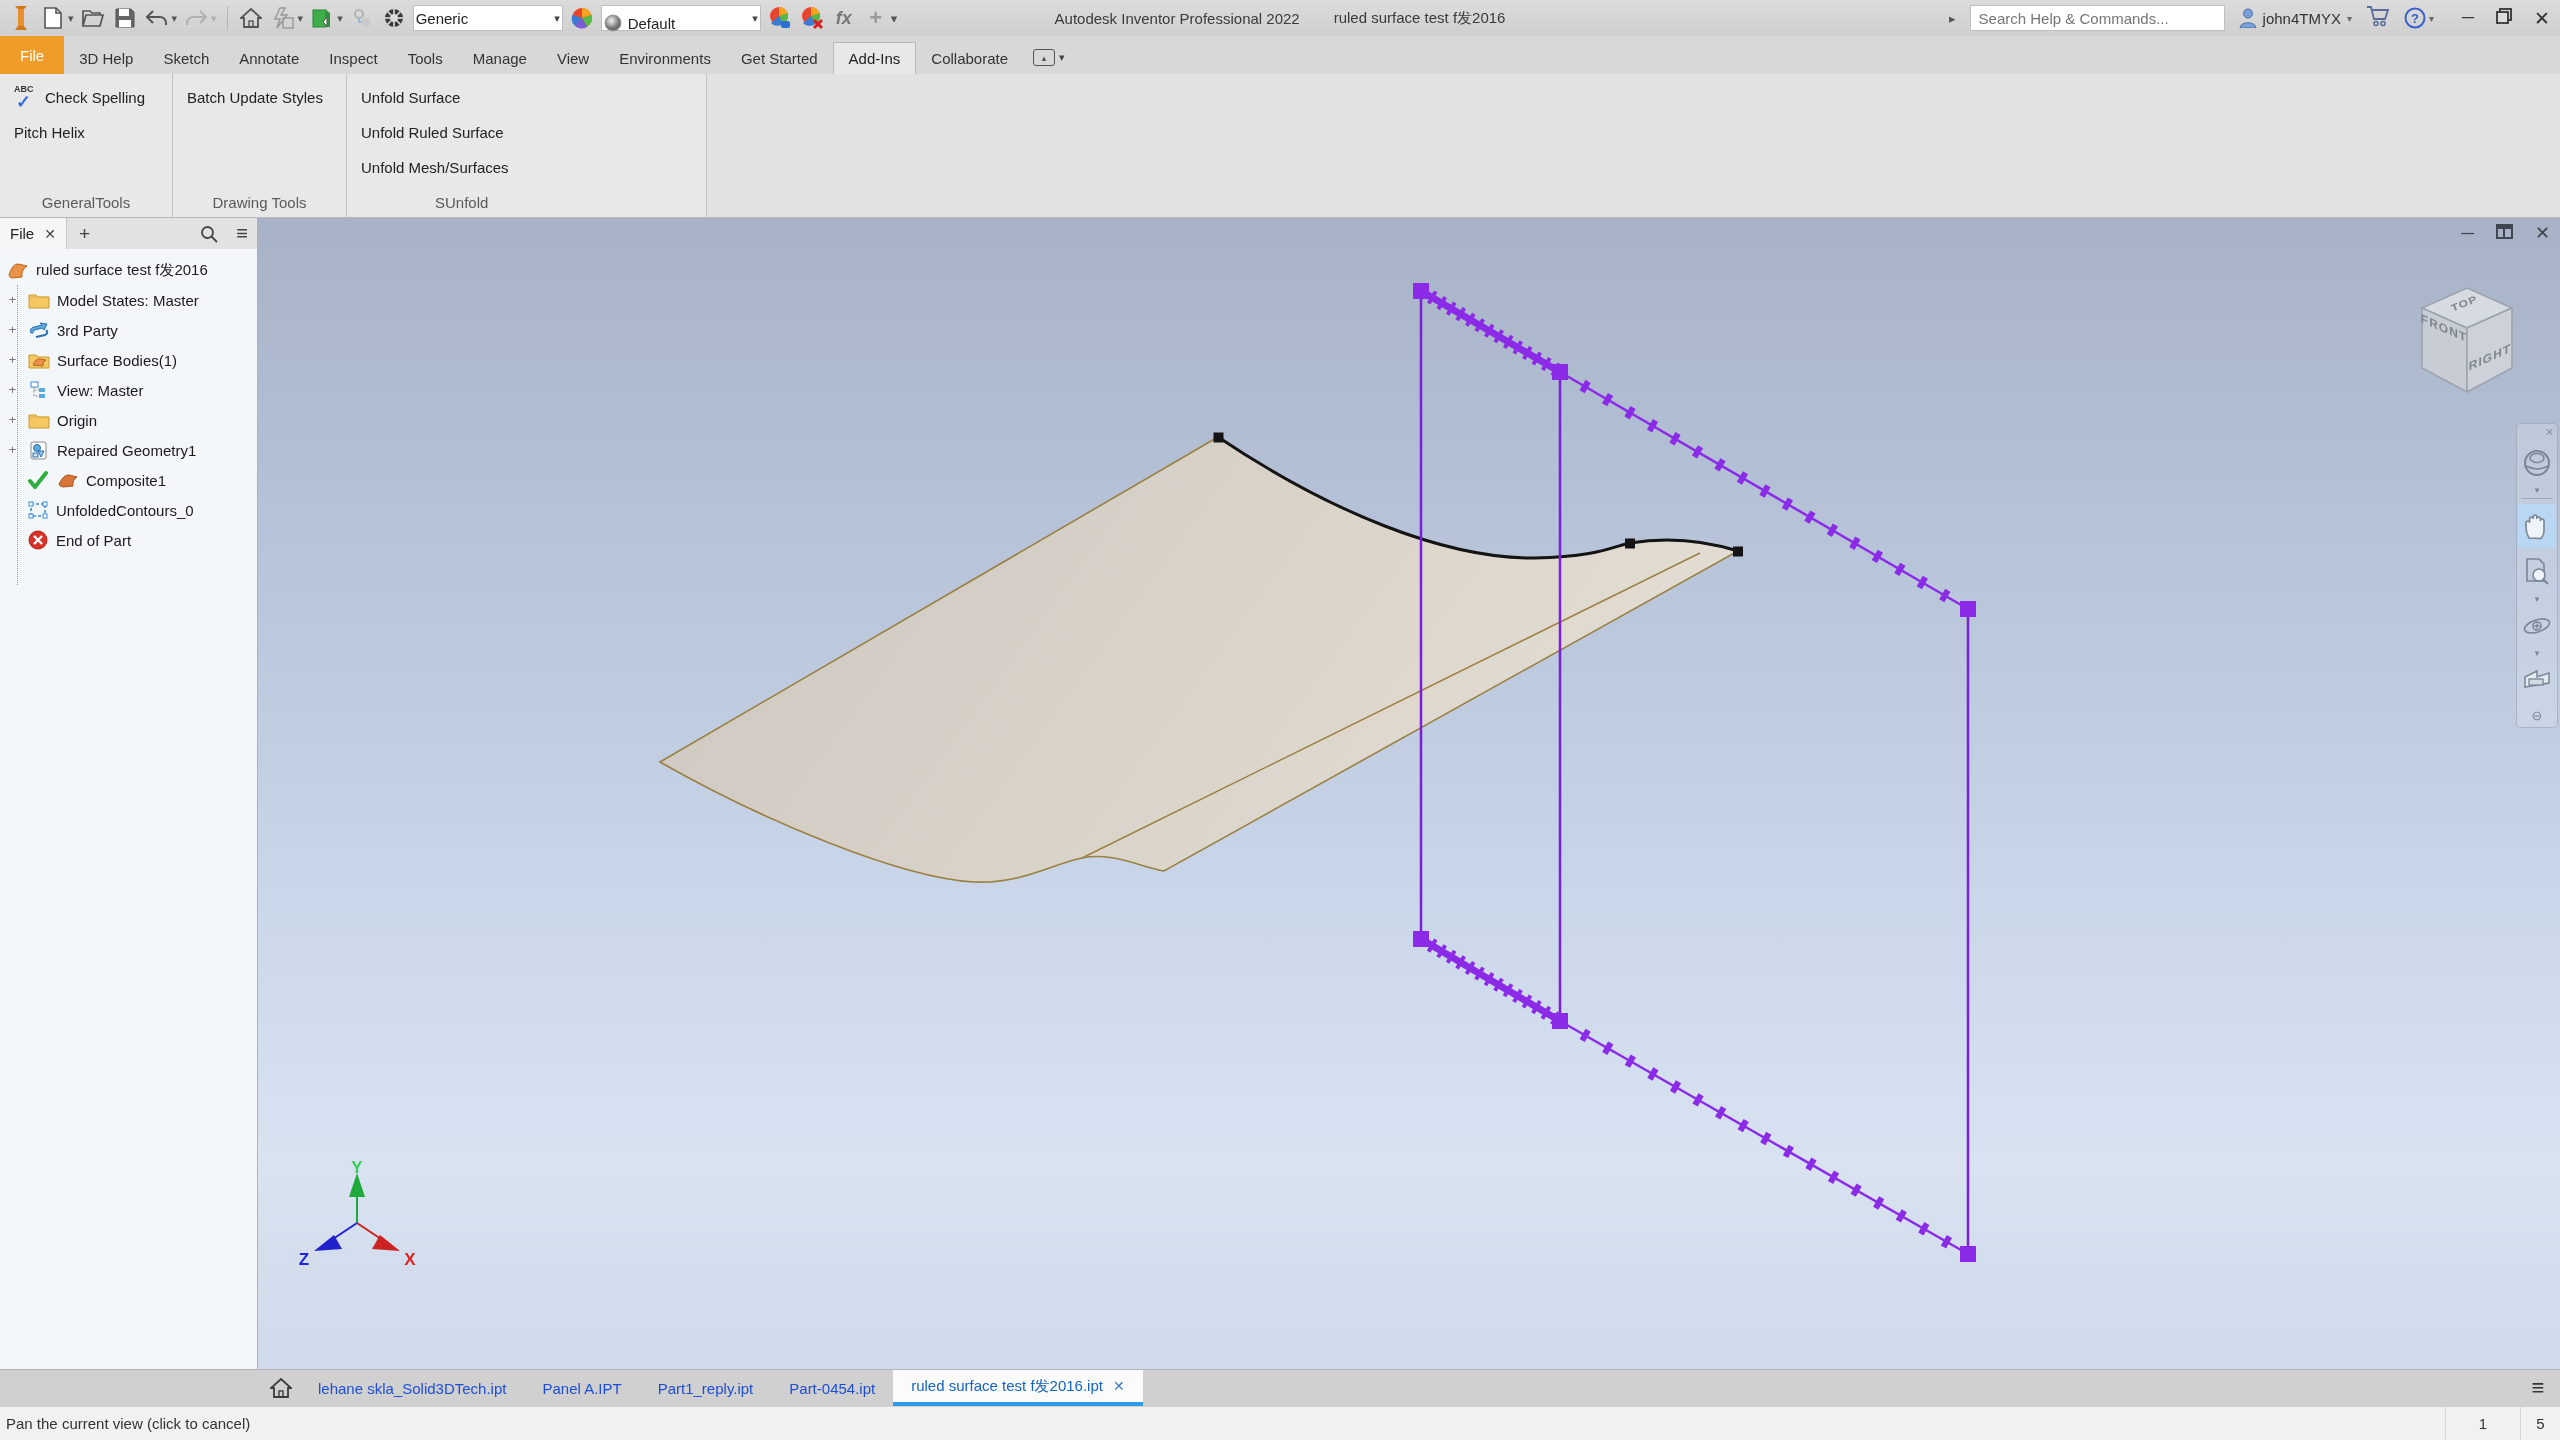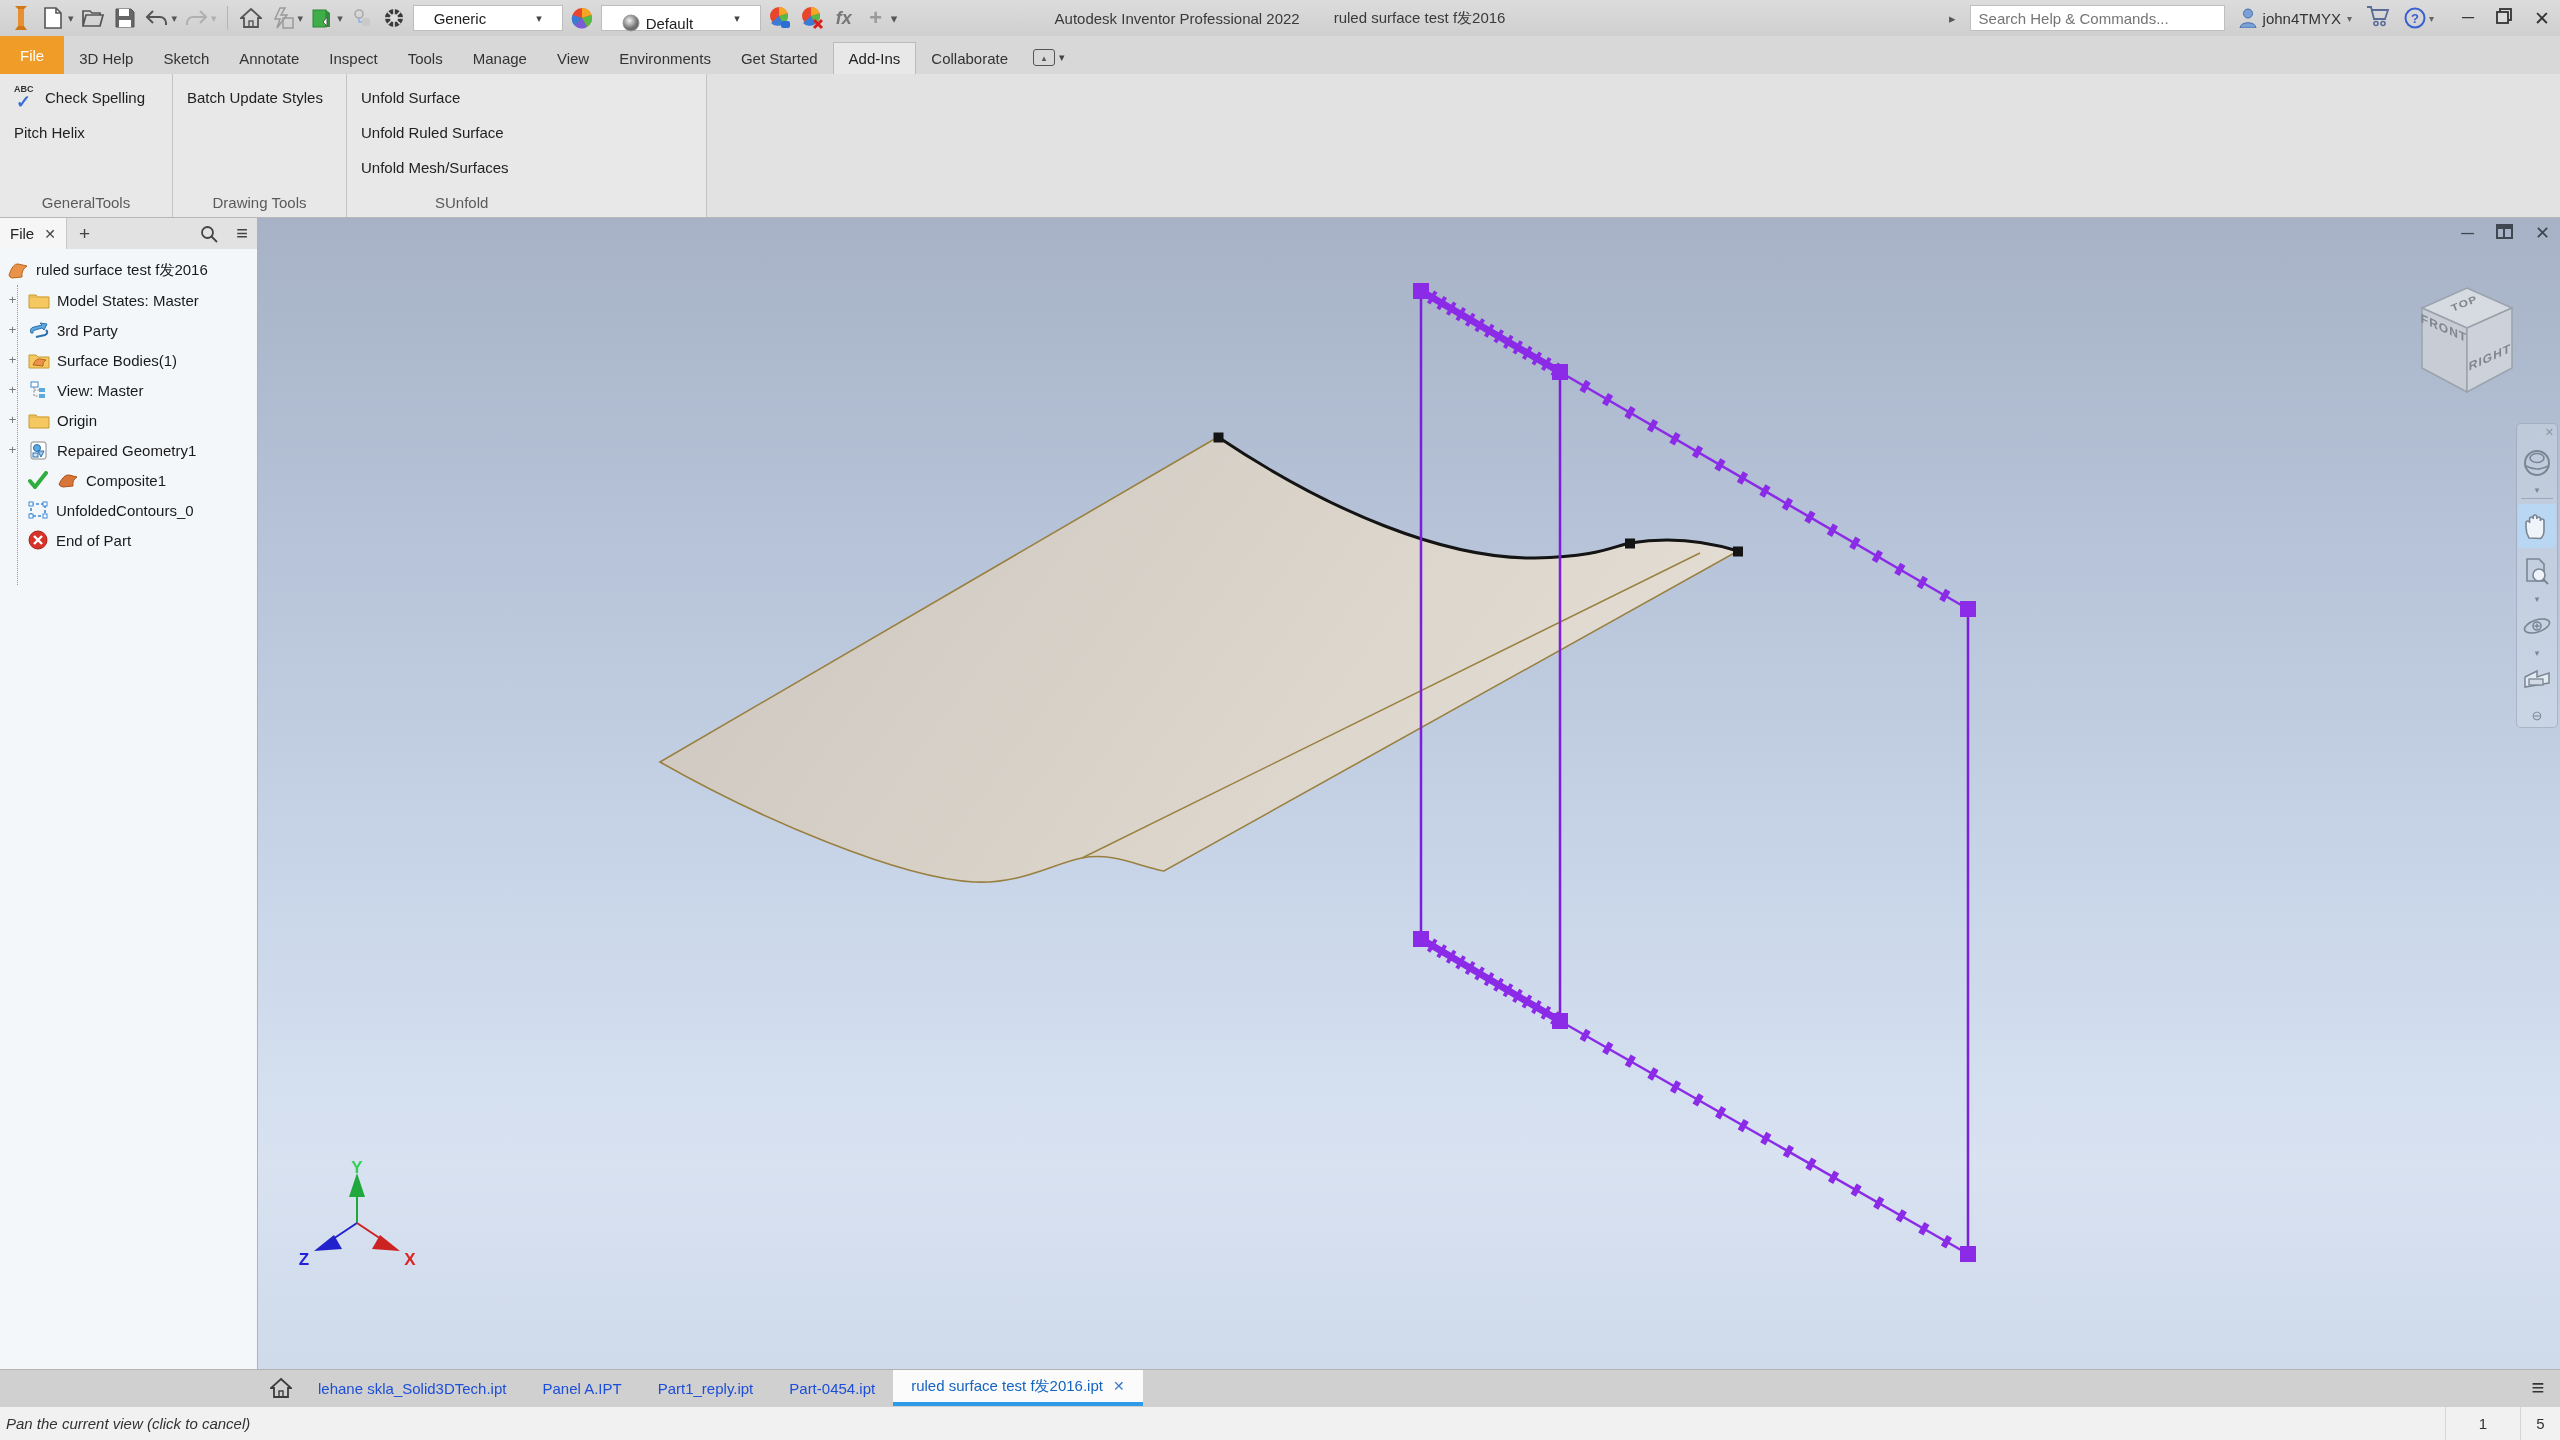--- a/index.html
+++ b/index.html
@@ -5,21 +5,21 @@
   * { margin:0; padding:0; box-sizing:border-box; }
   html,body { width:2560px; height:1440px; overflow:hidden; font-family:"Liberation Sans", sans-serif; }
   .app { width:2560px; height:1440px; display:flex; flex-direction:column; background:#d4d4d4; }
 
   
   .titlebar { height:36px; background:linear-gradient(#dcdcdc,#cfcfcf); display:flex; align-items:center; position:relative; flex:0 0 36px; }
   .qat { display:flex; align-items:center; gap:6px; padding-left:8px; }
   .qat .ico { width:26px; height:26px; display:flex; align-items:center; justify-content:center; }
   .qat .dd { font-size:11px; color:#555; margin-left:-4px; }
   .qat .sep { width:1px; height:24px; background:#b5b5b5; margin:0 4px; }
-  .combo { background:#fff; border:1px solid #bdbdbd; height:26px; display:flex; align-items:center; padding:0 20px; font-size:15px; color:#222; gap:8px; }
+  .combo { background:#fff; border:1px solid #bdbdbd; height:26px; display:flex; align-items:center; padding:0 2px; font-size:15px; color:#222; gap:8px; }
   .combo .caret { font-size:11px; color:#444; }
   .combo.material { width:150px; justify-content:space-between; }
   .combo.appearance { width:160px; justify-content:space-between; }
   .title-center { position:absolute; left:50%; transform:translateX(-50%); top:0; height:36px; display:flex; align-items:center; gap:34px; white-space:nowrap; }
   .app-title, .doc-title { font-size:15px; color:#3a3a3a; }
   .title-right { position:absolute; right:0; top:0; height:36px; display:flex; align-items:center; gap:14px; padding-right:10px; }
   .search-box { width:255px; height:26px; background:#fff; border:1px solid #c0c0c0; font-size:15px; color:#555; padding:12px 8px; font-family:"Liberation Sans", sans-serif; }
   .user { display:flex; align-items:center; gap:6px; font-size:15px; color:#333; }
   .win-btns { display:flex; align-items:center; gap:22px; margin-left:14px; color:#333; }
   .win-btns span { font-size:17px; }
@@ -84,21 +84,21 @@
   .doctabs { height:37px; background:#d0d0d0; border-top:1px solid #b3b3b3; display:flex; align-items:stretch; flex:0 0 37px; padding-left:262px; }
   .home-btn { width:38px; display:flex; align-items:center; justify-content:center; }
   .dtab { display:flex; align-items:center; padding:0 18px; font-size:15px; color:#1d4ed8; gap:10px; white-space:nowrap; }
   .dtab.active { background:#fbfbfb; color:#1464c0; border-bottom:4px solid #2d9be8; padding-bottom:0; }
   .dtab.active .x { color:#3c78c8; font-size:14px; }
   .dt-spacer { flex:1; }
   .dt-menu { width:44px; display:flex; align-items:center; justify-content:center; font-size:22px; color:#333; }
 
   
   .statusbar { height:34px; background:#f1f1f1; border-top:1px solid #cfcfcf; display:flex; align-items:center; font-size:15px; color:#333; flex:0 0 34px; }
-  .status-msg { padding-left:6px; flex:1;font-style:italic; }
+  .status-msg { padding-left:6px; flex:1; }
   .status-cell { width:75px; height:100%; border-left:1px solid #d6d6d6; display:flex; align-items:center; justify-content:center; }
   .status-cell.last { width:40px; }
 
   svg text { font-family:"Liberation Sans", sans-serif; }
 </style>
 </head>
 <body>
 
 <div class="app">
 

